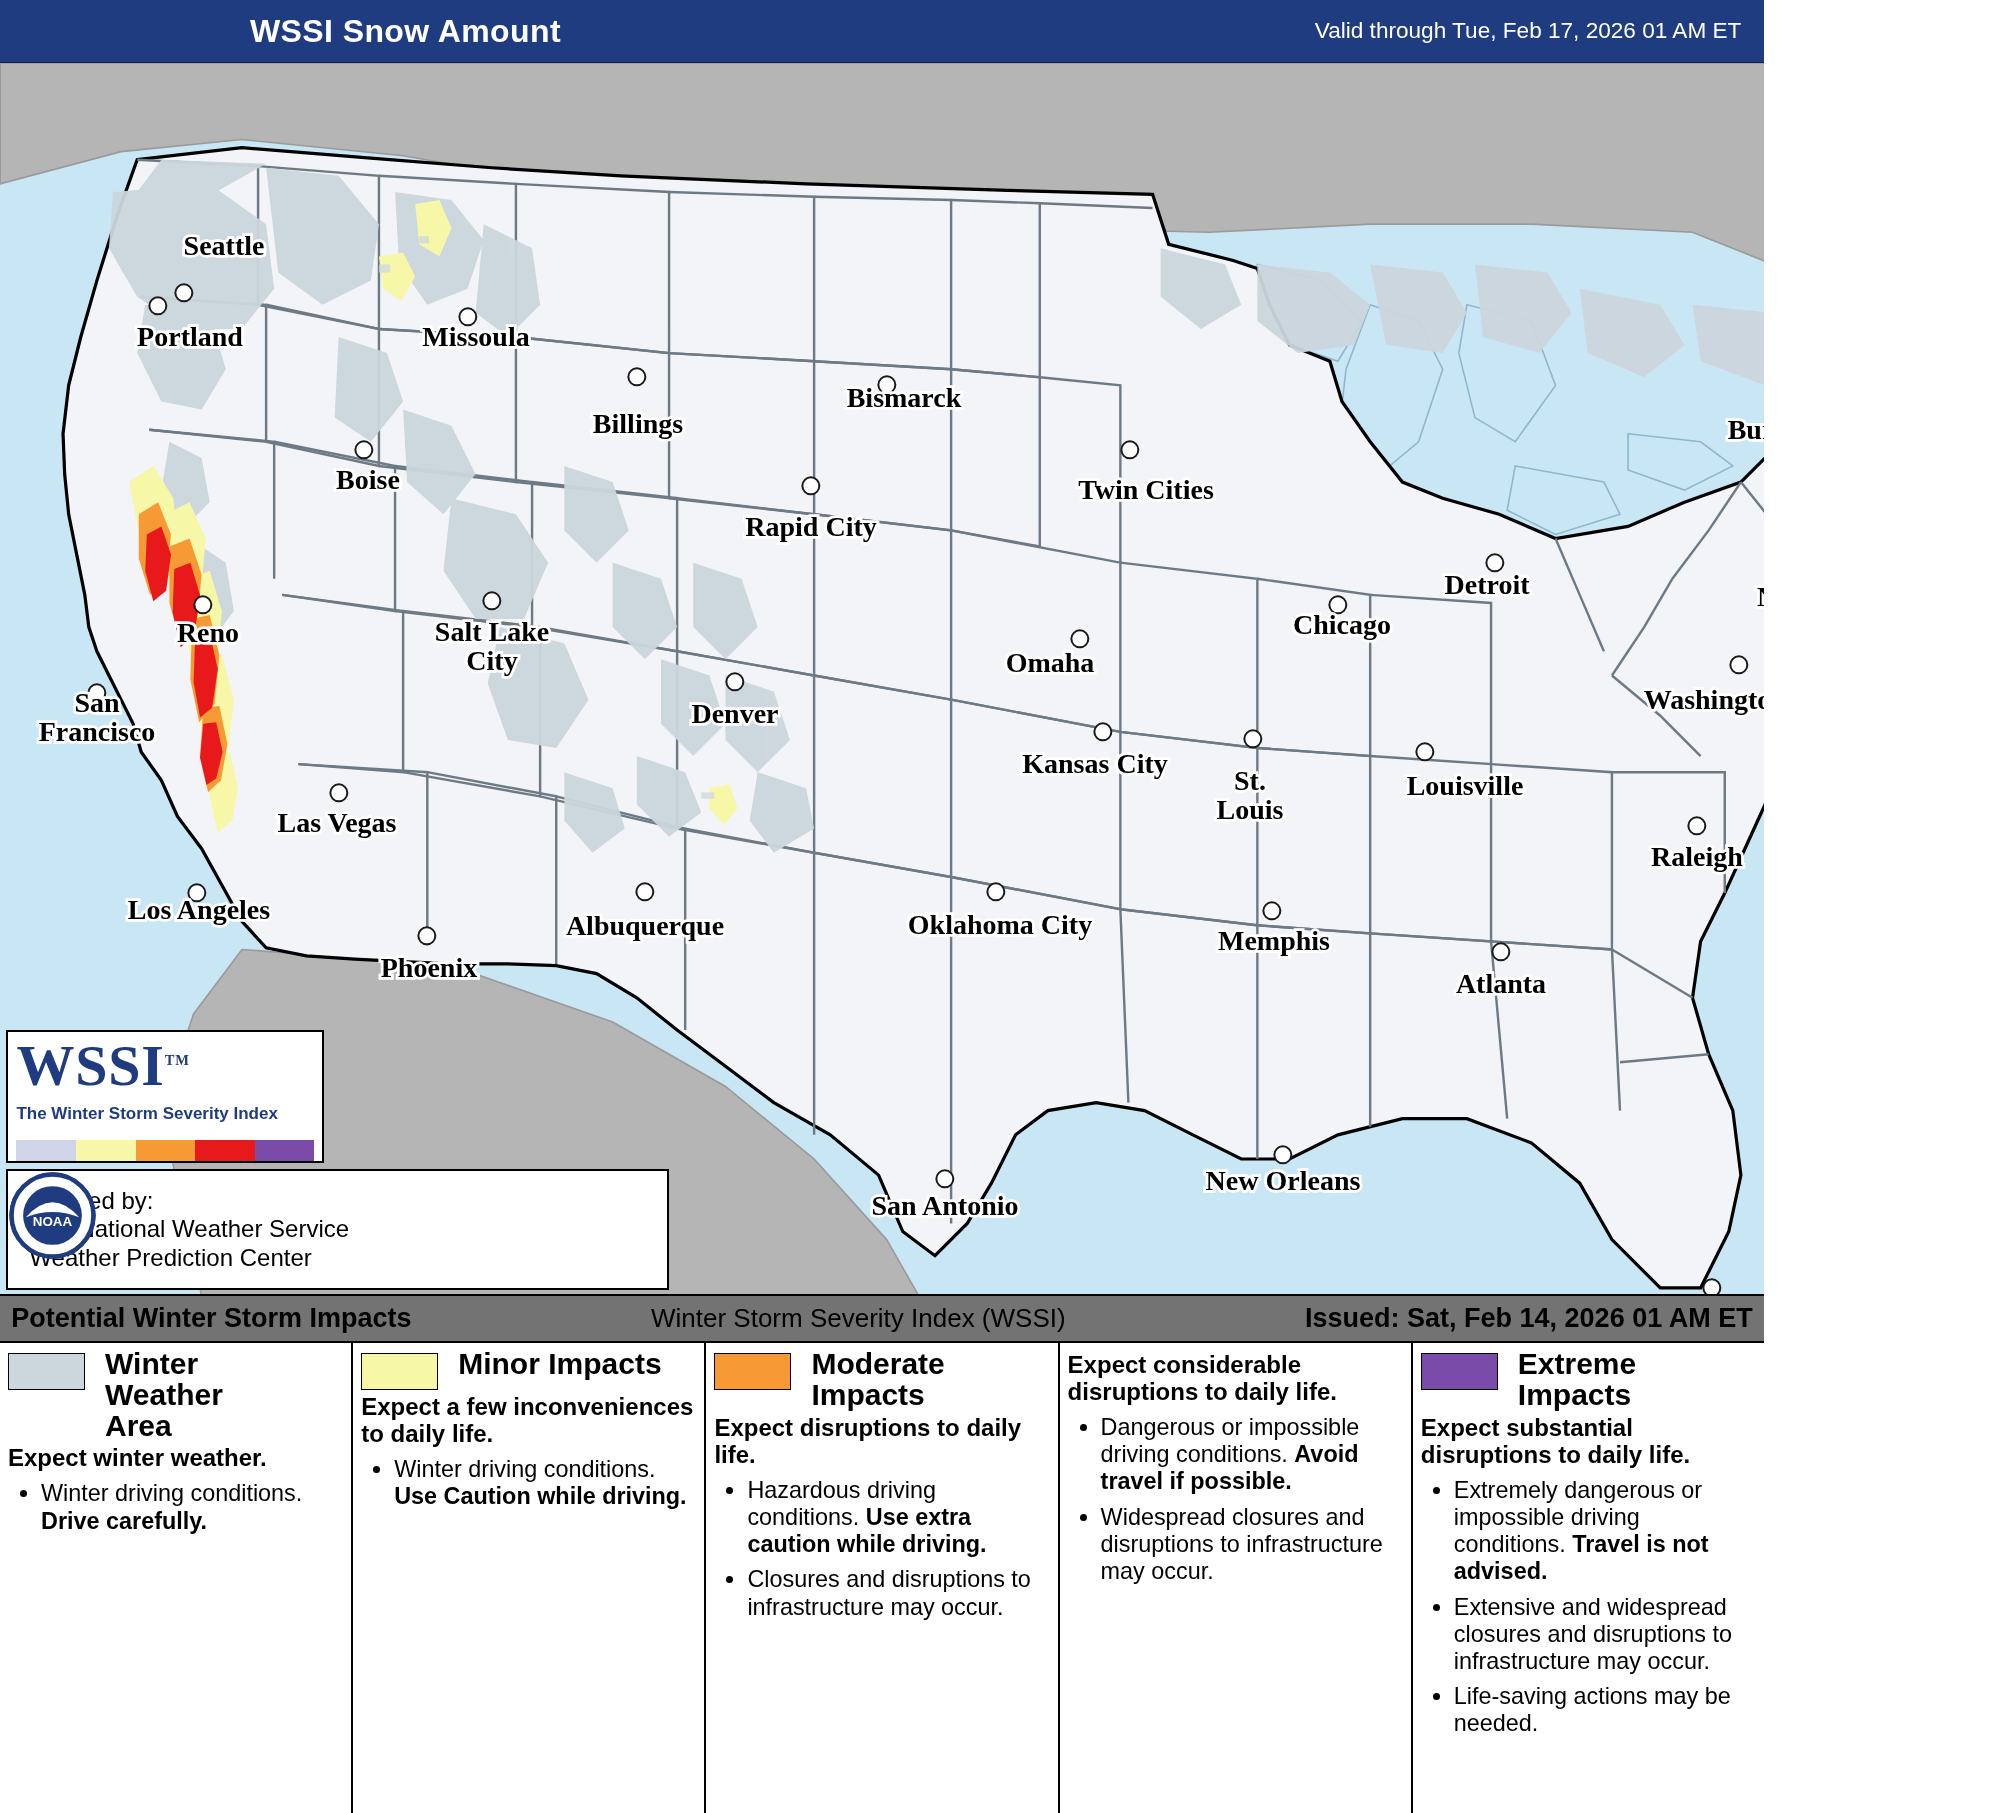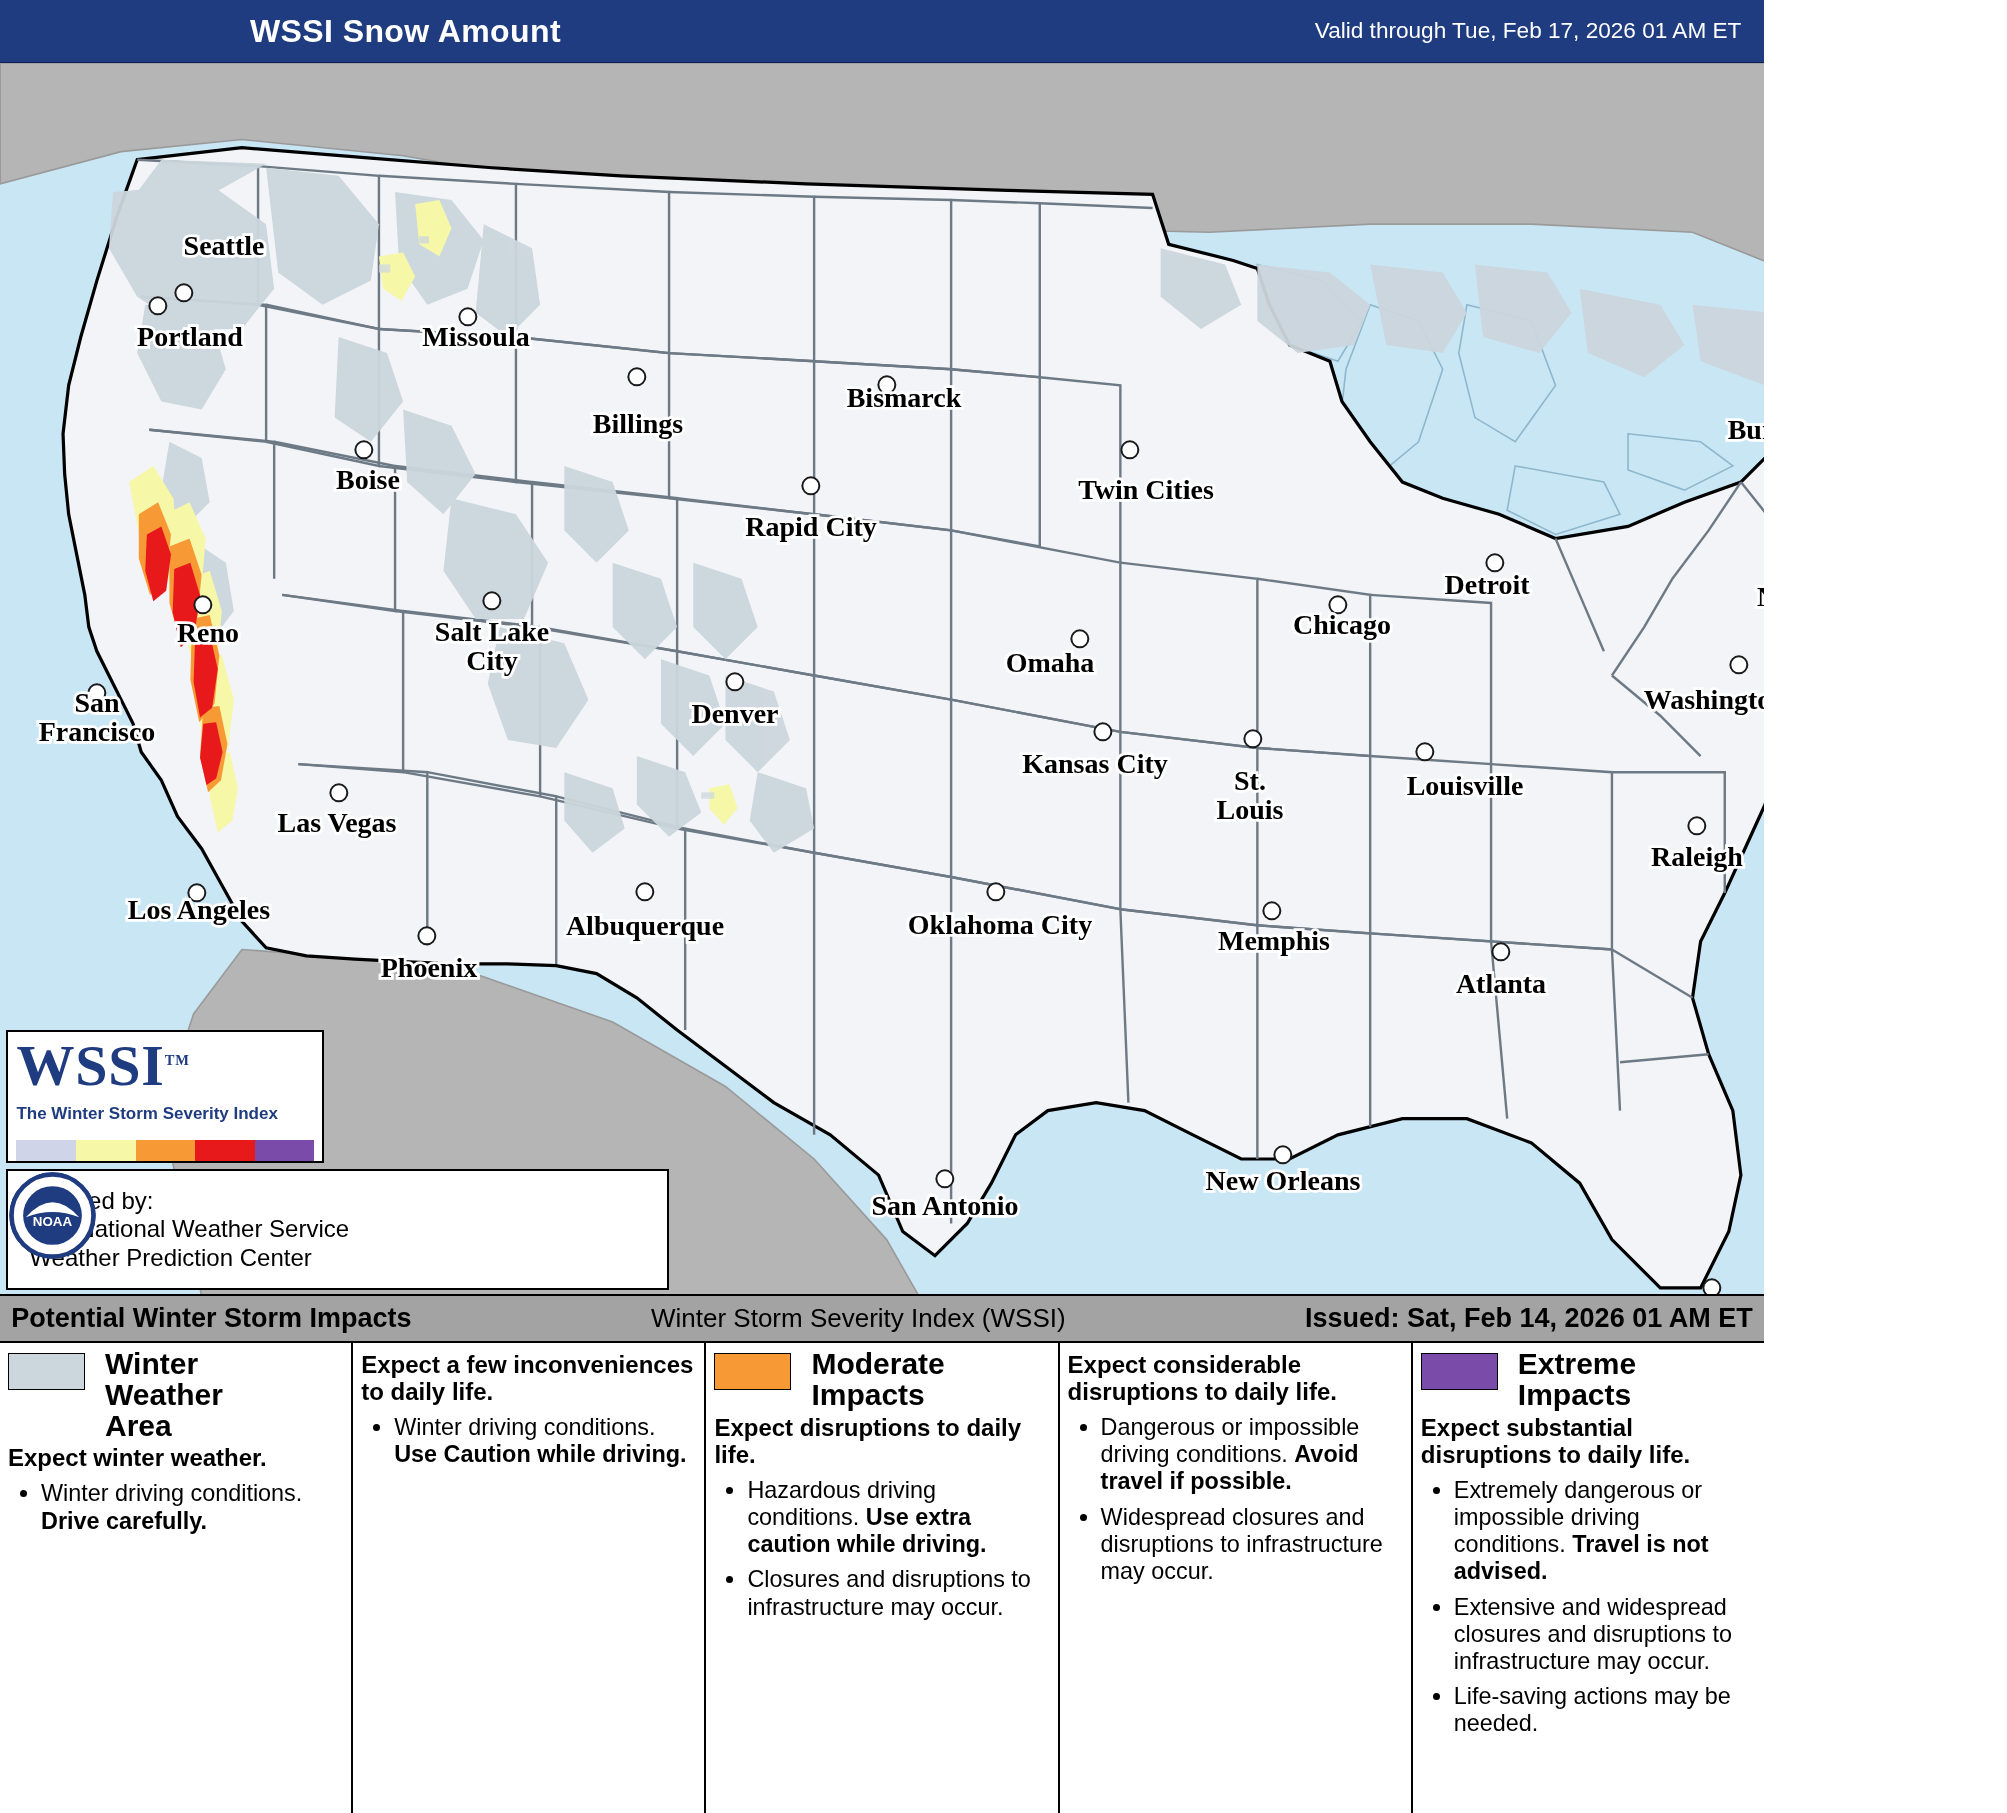--- a/index.html
+++ b/index.html
@@ -101,21 +101,21 @@
   }
   .creditbox .seals { display:flex; align-items:center; gap:8px; }
   .creditbox .credit-text {
     font-size: 24px; line-height: 1.18; color:#000;
   }
 
   
   .impactshead {
     flex: 0 0 auto;
     height: 47px;
-    background: #a3a3a3;
+    background: #737373;
     border-bottom: 2.4px solid #000;
     display:flex; align-items:center; justify-content:space-between;
     padding: 0 11.3px;
   }
   .impactshead .left { font-size: 27px; font-weight: bold; color:#000; }
   .impactshead .center { font-size: 26px; color:#000; }
   .impactshead .right { font-size: 27px; font-weight: bold; color:#000; }
 
   
   .legend { flex: 1 1 auto; display:flex; background:#fff; }
@@ -427,20 +427,24 @@
           <div class="catname" style="white-space: pre-line;">Winter
 Weather
 Area</div>
         </div>
         <div class="lead">Expect winter weather.</div>
         <ul>
           <li>Winter driving conditions. <b>Drive carefully.</b></li>
         </ul>
       </div>
       <div class="col">
+        <div class="cat">
+          <div class="chip" style="background: rgb(247, 247, 168);"></div>
+          <div class="catname" style="white-space: pre-line;">Minor Impacts</div>
+        </div>
         <div class="lead">Expect a few inconveniences to daily life.</div>
         <ul>
           <li>Winter driving conditions. <b>Use Caution while driving.</b></li>
         </ul>
       </div>
       <div class="col">
         <div class="cat">
           <div class="chip" style="background: rgb(247, 154, 54);"></div>
           <div class="catname" style="white-space: pre-line;">Moderate Impacts</div>
         </div>

